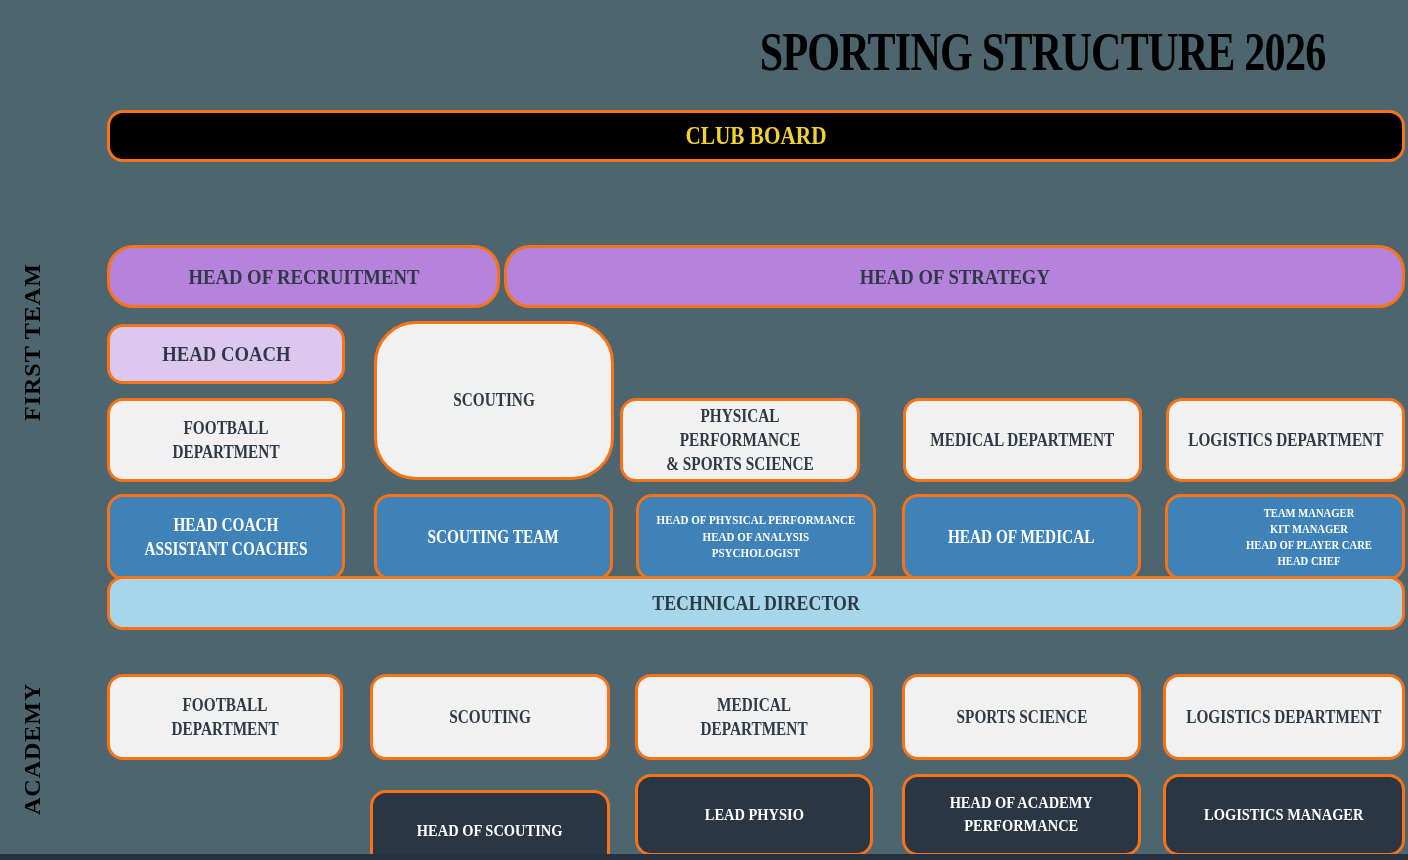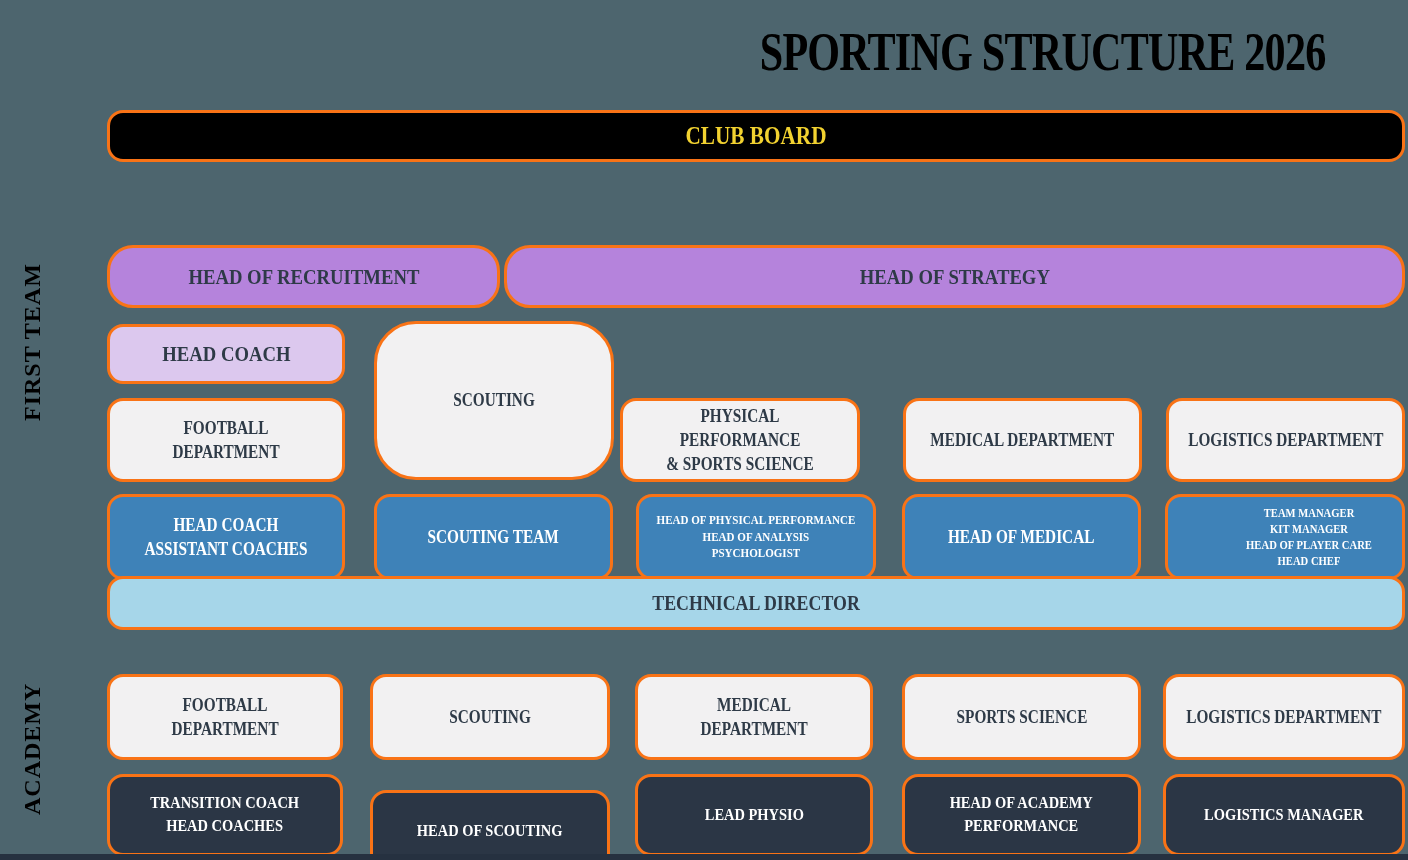--- a/index.html
+++ b/index.html
@@ -134,24 +134,20 @@
     <span class="lbl">MEDICAL
 DEPARTMENT</span>
   </div>
   <div class="box white" style="left:902px;top:674px;width:239px;height:86px;">
     <span class="lbl">SPORTS SCIENCE</span>
   </div>
   <div class="box white" style="left:1163px;top:674px;width:242px;height:86px;">
     <span class="lbl">LOGISTICS DEPARTMENT</span>
   </div>
 
-  <div class="box darknavy" style="left:107px;top:774px;width:236px;height:82px;">
-    <span class="lbl">TRANSITION COACH
-HEAD COACHES</span>
-  </div>
   <div class="box darknavy" style="left:370px;top:774px;width:240px;height:82px;margin-top:16px;">
     <span class="lbl">HEAD OF SCOUTING</span>
   </div>
   <div class="box darknavy" style="left:635px;top:774px;width:238px;height:82px;">
     <span class="lbl">LEAD PHYSIO</span>
   </div>
   <div class="box darknavy" style="left:902px;top:774px;width:239px;height:82px;">
     <span class="lbl">HEAD OF ACADEMY
 PERFORMANCE</span>
   </div>

